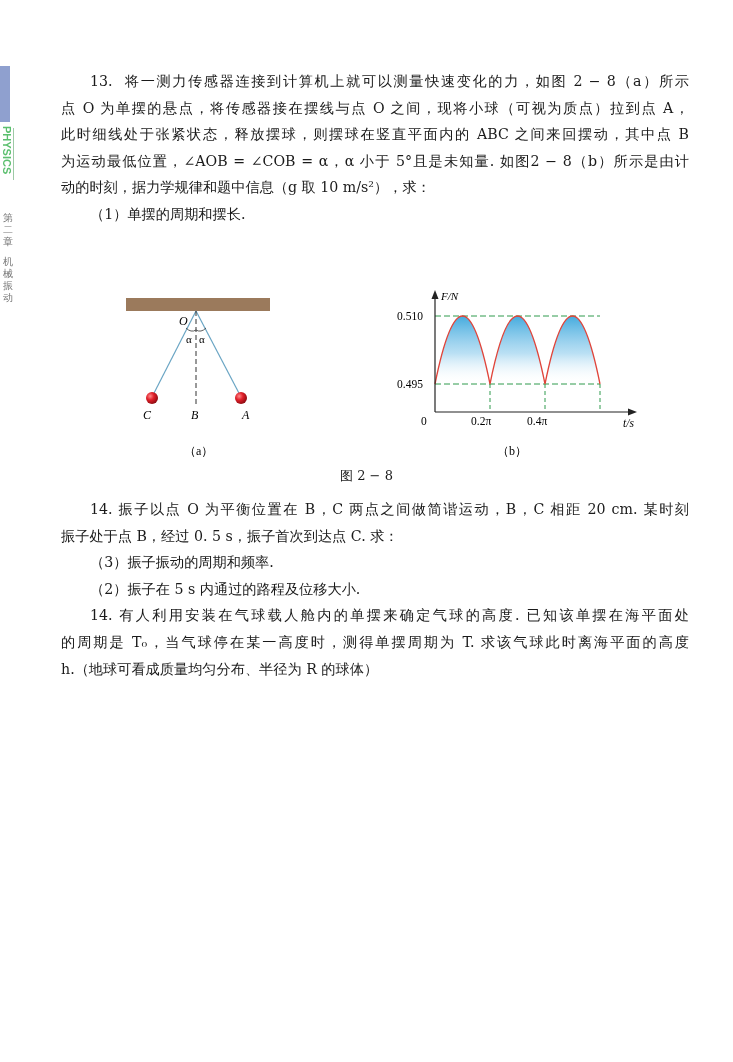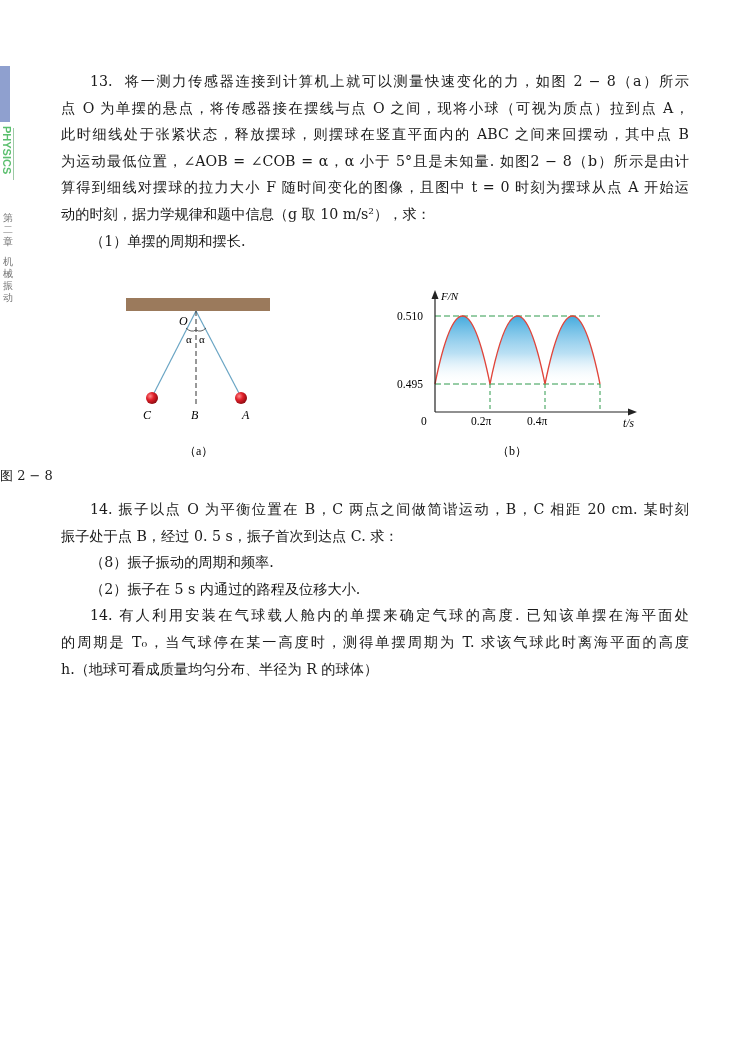--- a/index.html
+++ b/index.html
@@ -13,42 +13,41 @@
   .side-chapter { position:absolute; left:2px; top:212px; width:12px;
                   font-family:"DejaVu Sans",sans-serif; font-size:10px; color:#777;
                   line-height:12px; word-break:break-all;text-align:center; }
   .side-chapter .gap { height:8px; }
   .content { position:absolute; left:61px; top:68px; width:628px; font-size:14.2px; line-height:26.6px; }
   .p { margin:0; text-align:justify; text-align-last:justify; }
   .p.last { text-align-last:left; }
   .indent { text-indent:29px; }
   .sub { padding-left:29px; text-align-last:left; }
   .figs { position:absolute; left:0; top:0; }
-  .fig-caption { position:absolute; left:0; width:733px; top:467px; font-size:13px; }
+  .fig-caption { position:absolute; left:0; width:733px; top:467px; text-align:center; font-size:13px; }
   .page-num { position:absolute; left:44px; top:1063px; font-family:"Liberation Sans",sans-serif; font-size:14px; color:#0f766e; }
   svg text { font-family:"Liberation Serif",serif; }
 </style>
 </head>
 <body>
 
 <div class="side-tab"></div>
 <div class="side-physics">PHYSICS</div>
 <div class="side-rule"></div>
 <div class="side-chapter">
   <div>第二章</div>
   <div class="gap"></div>
   <div>机械振动</div>
 </div>
 
 <div class="content">
   <p class="p indent"><span>13.</span>&nbsp;&nbsp;<span>将一测力传感器连接到计算机上就可以测量快速变化的力，如图 2 − 8（a）所示</span></p>
   <p class="p">点 O 为单摆的悬点，将传感器接在摆线与点 O 之间，现将小球（可视为质点）拉到点 A，</p>
   <p class="p">此时细线处于张紧状态，释放摆球，则摆球在竖直平面内的 ABC 之间来回摆动，其中点 B</p>
   <p class="p">为运动最低位置，∠AOB = ∠COB = α，α 小于 5°且是未知量. 如图2 − 8（b）所示是由计</p>
-  <p class="p">算得到细线对摆球的拉力大小 F 随时间变化的图像，且图中 t = 0 时刻为摆球从点 A 开始运</p>
   <p class="p last">动的时刻，据力学规律和题中信息（g 取 10 m/s²），求：</p>
   <p class="p sub">（1）单摆的周期和摆长.</p>
 </div>
 
 <svg class="figs" width="733" height="470">
   <defs>
     <linearGradient id="archFill" x1="0" y1="0" x2="0" y2="1">
       <stop offset="0" stop-color="#3aa6dc" stop-opacity="0.95"></stop>
       <stop offset="0.55" stop-color="#8ccbec" stop-opacity="0.6"></stop>
       <stop offset="1" stop-color="#ffffff" stop-opacity="0"></stop>
@@ -106,20 +105,20 @@
     <text x="623" y="427" font-size="11.5" font-style="italic">t/s</text>
     <text x="497" y="455" font-size="12">（b）</text>
   </g>
 </svg>
 
 <div class="fig-caption">图 2 − 8</div>
 
 <div class="content" style="top:496px;">
   <p class="p indent">14.  振子以点 O 为平衡位置在 B，C 两点之间做简谐运动，B，C 相距 20 cm.  某时刻</p>
   <p class="p last">振子处于点 B，经过 0. 5 s，振子首次到达点 C.  求：</p>
-  <p class="p sub">（8）振子振动的周期和频率.</p>
+  <p class="p sub">（3）振子振动的周期和频率.</p>
   <p class="p sub">（2）振子在 5 s 内通过的路程及位移大小.</p>
   <p class="p indent">14.  有人利用安装在气球载人舱内的单摆来确定气球的高度.  已知该单摆在海平面处</p>
   <p class="p">的周期是 T₀，当气球停在某一高度时，测得单摆周期为 T.  求该气球此时离海平面的高度</p>
   <p class="p last">h.（地球可看成质量均匀分布、半径为 R 的球体）</p>
 </div>
 
 <div class="page-num">. 64 .</div>
 
 </body></html>

